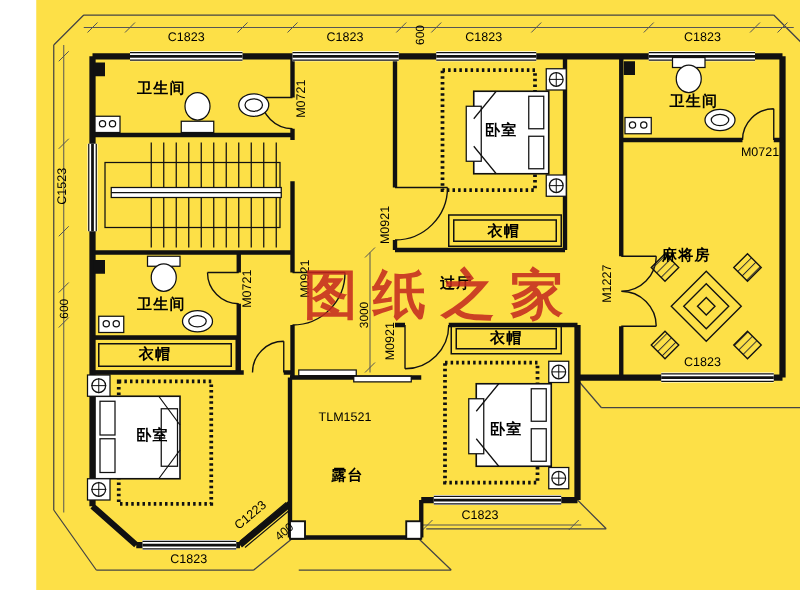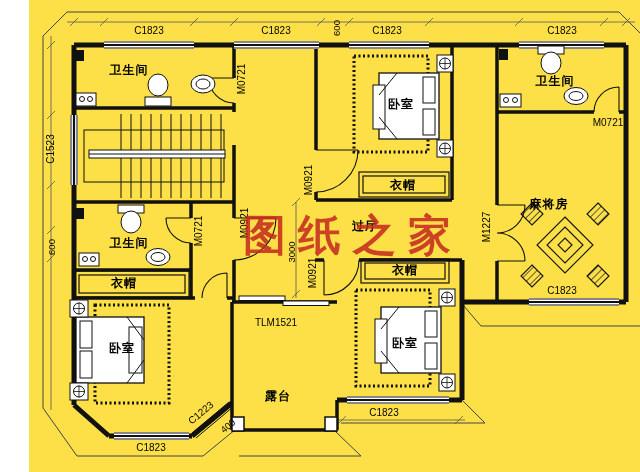--- a/index.html
+++ b/index.html
@@ -244,34 +244,34 @@
   <div class="lbl r90" style="left:22px;top:149px">C1523</div>
   <div class="lbl r90 dim" style="left:23px;top:247px">600</div>
   <div class="lbl r90" style="left:213px;top:79px">M0721</div>
   <div class="lbl" style="left:579px;top:123px">M0721</div>
   <div class="lbl r90" style="left:170px;top:231px">M0721</div>
   <div class="lbl r90" style="left:280px;top:180px">M0921</div>
   <div class="lbl r90" style="left:216px;top:223px">M0921</div>
   <div class="lbl r90" style="left:284px;top:273px">M0921</div>
   <div class="lbl r90" style="left:458px;top:227px">M1227</div>
   <div class="lbl r90 dim" style="left:263px;top:252px">3000</div>
-  <div class="lbl" style="left:247px;top:323px">TLM1521</div>
+  <div class="lbl" style="left:247px;top:335px">TLM1521</div>
   <div class="lbl r40" style="left:172px;top:413px">C1223</div>
   <div class="lbl r40 dim" style="left:199px;top:426px">400</div>
   <div class="lbl" style="left:122px;top:448px">C1823</div>
   <div class="lbl" style="left:355px;top:413px">C1823</div>
   <div class="lbl" style="left:533px;top:291px">C1823</div>
 
   <div class="lbl room" style="left:100px;top:70px">卫生间</div>
   <div class="lbl room" style="left:526px;top:81px">卫生间</div>
   <div class="lbl room" style="left:100px;top:243px">卫生间</div>
   <div class="lbl room" style="left:372px;top:104px">卧室</div>
   <div class="lbl room" style="left:93px;top:348px">卧室</div>
   <div class="lbl room" style="left:376px;top:343px">卧室</div>
   <div class="lbl room" style="left:374px;top:185px">衣帽</div>
   <div class="lbl room" style="left:95px;top:283px">衣帽</div>
   <div class="lbl room" style="left:376px;top:270px">衣帽</div>
   <div class="lbl room" style="left:520px;top:204px">麻将房</div>
   <div class="lbl room" style="left:336px;top:226px">过厅</div>
-  <div class="lbl room" style="left:249px;top:396px">露台</div>
+  <div class="lbl room" style="left:249px;top:380px">露台</div>
 
   <div class="wm">图纸之家</div>
 </div>
 
 </body></html>

